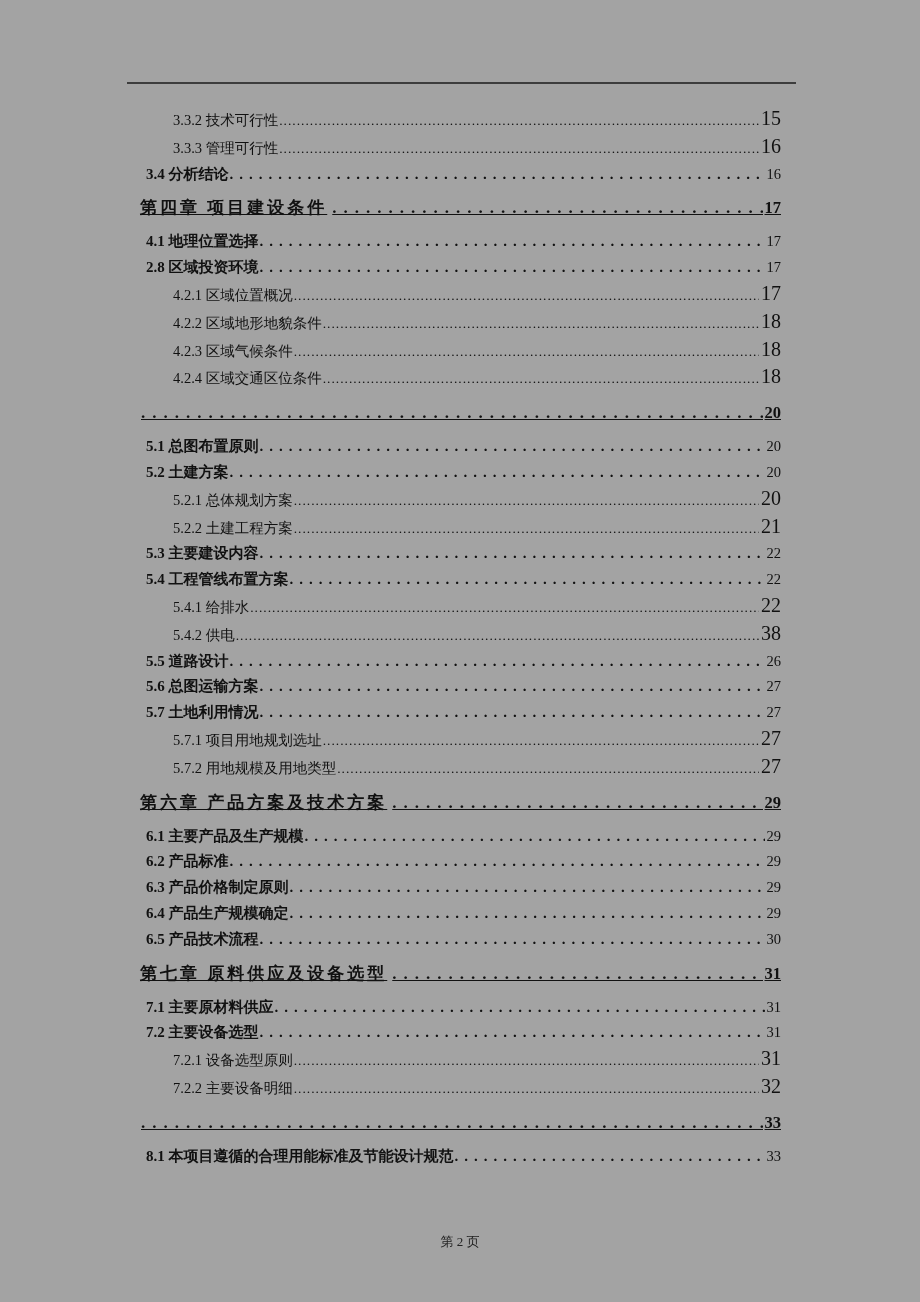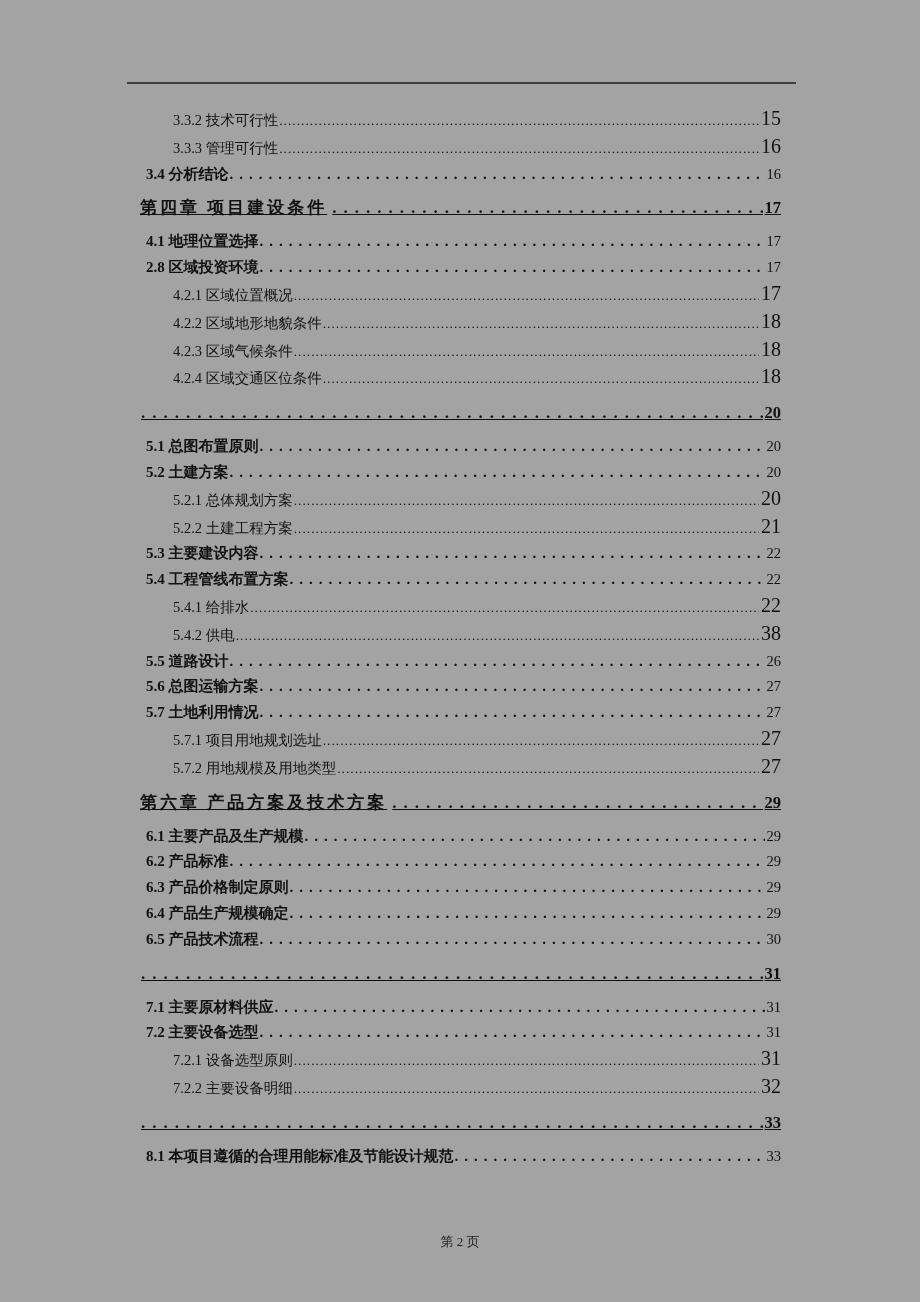--- a/index.html
+++ b/index.html
@@ -242,20 +242,21 @@
     <span class="toc-label">6.4 产品生产规模确定</span>
     <span class="toc-dots"></span>
     <span class="toc-page">29</span>
   </div>
       <div class="toc-row lv-sub1">
     <span class="toc-label">6.5 产品技术流程</span>
     <span class="toc-dots"></span>
     <span class="toc-page">30</span>
   </div>
       <div class="toc-row lv-chapter">
+    <span class="toc-label">第七章 原料供应及设备选型</span>
     <span class="toc-dots"></span>
     <span class="toc-page">31</span>
   </div>
       <div class="toc-row lv-sub1">
     <span class="toc-label">7.1 主要原材料供应</span>
     <span class="toc-dots"></span>
     <span class="toc-page">31</span>
   </div>
       <div class="toc-row lv-sub1">
     <span class="toc-label">7.2 主要设备选型</span>

